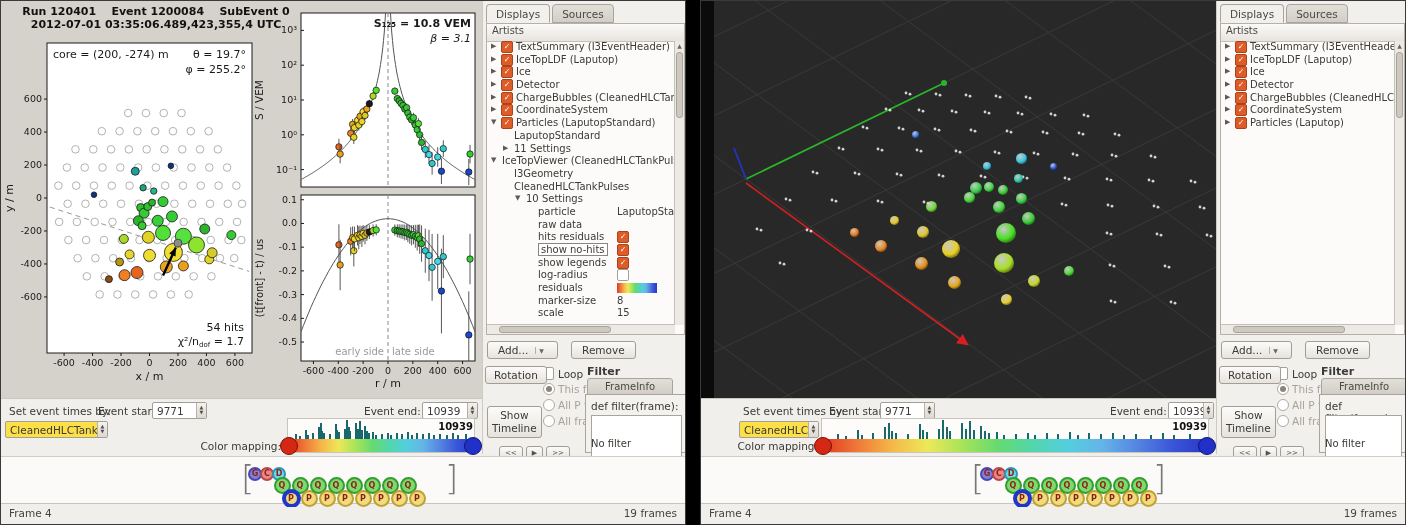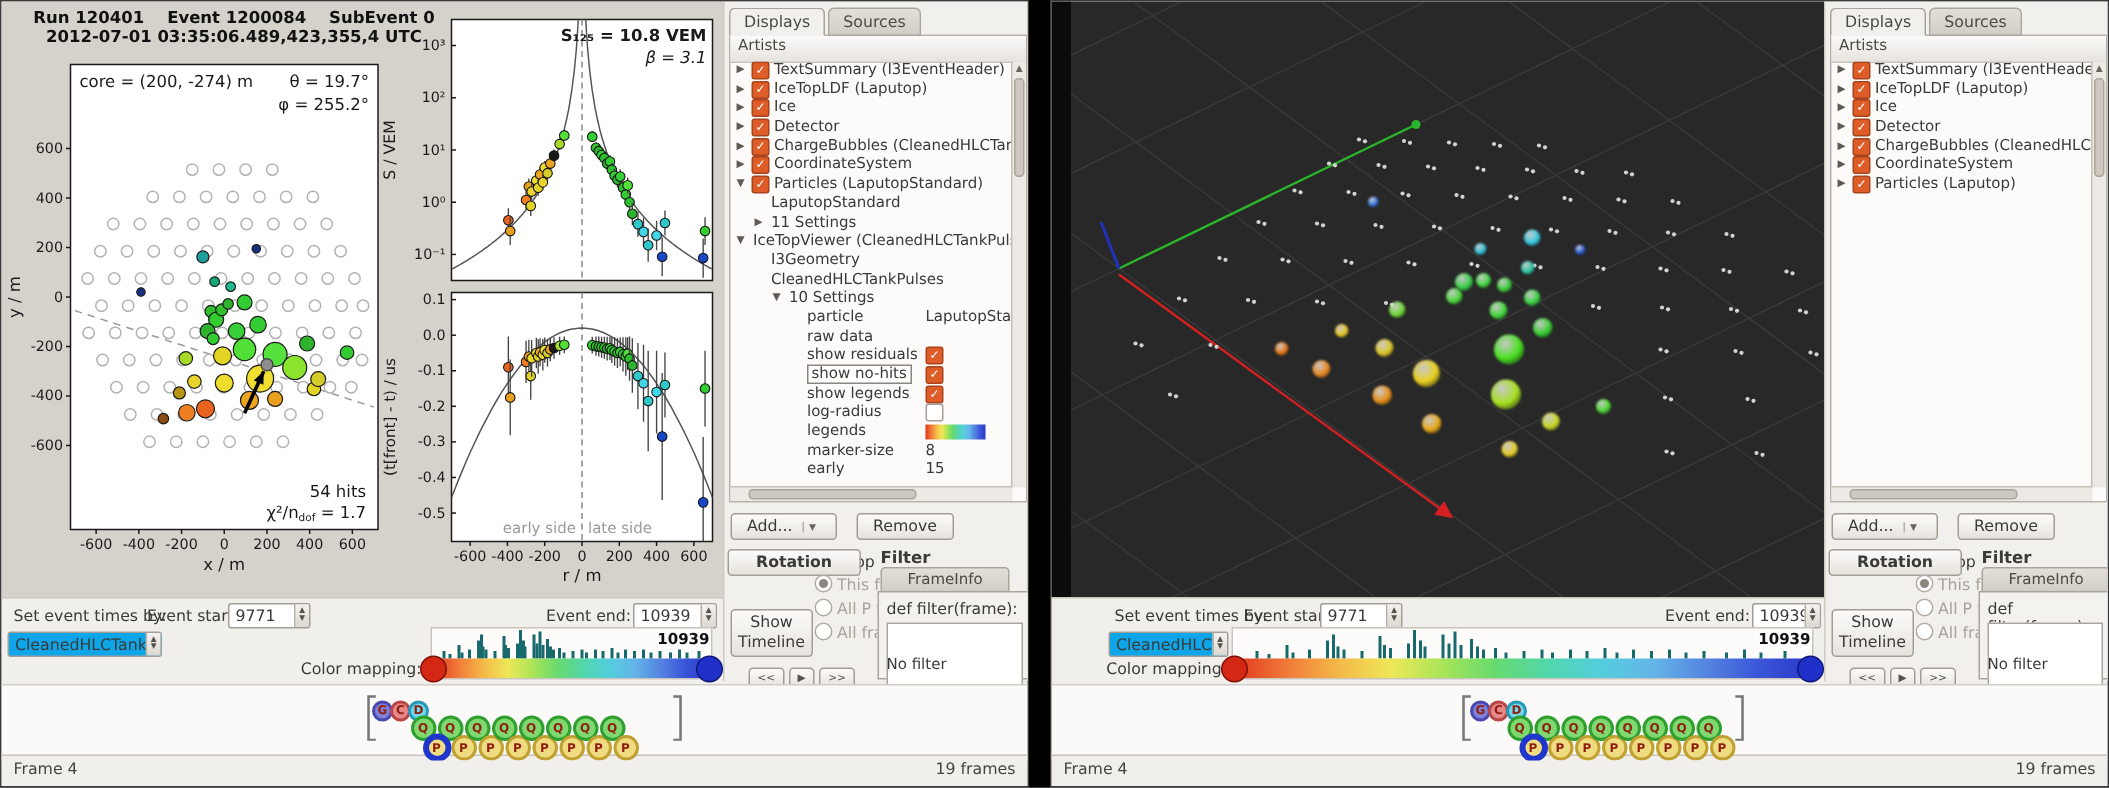--- a/index.html
+++ b/index.html
@@ -30,21 +30,21 @@
   .vsb .thumb{position:absolute;top:11px;left:1px;right:1px;height:64px;background:#cdc8c0;border:1px solid #aaa49b;border-radius:3px;}
   .hsb{position:absolute;left:0;right:9px;bottom:0;height:9px;background:#edeae5;border-top:1px solid #c5c0b8;}
   .hsb .thumb{position:absolute;left:12px;top:1px;bottom:1px;width:110px;background:#cdc8c0;border:1px solid #aaa49b;border-radius:3px;}
   .btnrow{position:absolute;top:338px;left:4px;}
   .ub{display:inline-block;background:linear-gradient(#fcfbf9,#e6e3de);border:1px solid #a29d95;border-radius:3px;padding:2px 10px;font-size:10.5px;color:#3b3a36;}
   .ub .dd{display:inline-block;border-left:1px solid #b5b0a8;padding:0 3px;margin-left:7px;font-size:6px;color:#6a665f;vertical-align:1px;}
   .transport{position:absolute;top:364px;left:0;right:0;bottom:0;font-size:10.5px;}
   .tchk{position:absolute;left:58px;top:2px;}
   .chkbox{display:inline-block;width:11px;height:11px;background:#fff;border:1px solid #a59f97;border-radius:2px;vertical-align:-2px;margin-right:4px;}
   .flabel{position:absolute;left:104px;top:0;font-weight:bold;font-size:11px;}
-  .rotbtn{position:absolute;left:2px;top:1px;padding:2px 18px;font-weight:bold;}
+  .rotbtn{position:absolute;left:2px;top:1px;padding:2px 8px;}
   .radio-col{position:absolute;left:60px;top:18px;color:#a8a29a;width:44px;}
   .radio-item{height:16px;white-space:nowrap;overflow:hidden;width:46px;}
   .rdo{display:inline-block;width:10px;height:10px;border-radius:50%;background:#fff;border:1px solid #b0aaa2;vertical-align:-2px;margin-right:3px;position:relative;}
   .rdo.on::after{content:"";position:absolute;left:2px;top:2px;width:6px;height:6px;border-radius:50%;background:#8a857d;}
   .stbtn{position:absolute;left:4px;top:41px;padding:2px 4px;text-align:center;line-height:13px;}
   .tpbtns{position:absolute;left:16px;top:80px;}
   .tpb{display:inline-block;background:linear-gradient(#fcfbf9,#e6e3de);border:1px solid #a29d95;border-radius:3px;font-size:7px;padding:2px 5px;margin-right:3px;color:#55524c;}
   .speedrow{position:absolute;left:2px;top:100px;}
   .slider{position:absolute;left:44px;top:1px;width:58px;height:11px;}
   .groove{position:absolute;left:0;right:0;top:5px;height:3px;background:#b8b3ab;border-radius:2px;}
@@ -59,21 +59,21 @@
   .ftxt{position:absolute;left:5px;top:20px;width:calc(100% - 16px);height:42px;border:1px solid #a9a49c;background:#fff;resize:none;}
   .fnof{position:absolute;left:5px;bottom:3px;font-size:10px;}
   
   .evbar{position:absolute;top:397px;height:58px;background:#f1efeb;border-top:1px solid #cbc6be;font-size:10.5px;}
   #win-left .evbar{left:0;width:481px;}
   #win-right .evbar{left:0;width:515px;}
   .evlbl{position:absolute;white-space:nowrap;}
   .spinbox{position:absolute;height:17px;background:#fff;border:1px solid #a39e96;border-radius:2px;box-sizing:border-box;}
   .spinbox .v{display:block;padding:2px 4px 0 4px;margin-right:10px;overflow:hidden;font-size:10.5px;}
   .spinbox .st{position:absolute;right:0;top:0;bottom:0;width:10px;border-left:1px solid #b5b0a8;background:linear-gradient(#f4f2ee,#dcd8d1);font-size:5px;line-height:5px;text-align:center;color:#55524c;padding-top:2px;box-sizing:border-box;}
-  .combo{position:absolute;height:17px;background:#0ea5e9;border:1px solid #a39e96;border-radius:2px;box-sizing:border-box;}
+  .combo{position:absolute;height:17px;background:#fde047;border:1px solid #a39e96;border-radius:2px;box-sizing:border-box;}
   .colorbar{position:absolute;top:19px;height:35px;background:#fdfcfb;border:1px solid #c8c3bb;box-sizing:border-box;}
   #win-left .colorbar{left:286px;width:188px;}
   #win-right .colorbar{left:120px;width:388px;}
   .cgrad{position:absolute;left:0;right:0;bottom:0;height:13px;}
   .cbars{position:absolute;left:0;right:0;top:0;bottom:13px;}
   .cbars div{position:absolute;bottom:0;width:2px;background:#17696b;}
   .knob{position:absolute;width:18px;height:18px;border-radius:50%;bottom:-3px;z-index:3;box-sizing:border-box;}
   .knob.l{left:-8px;}
   .knob.r{right:-8px;}
   .cmax{position:absolute;right:1px;top:2px;font-weight:bold;font-size:10px;color:#111;}
@@ -556,45 +556,45 @@
             <span class="albl" style="left: 39px;">10 Settings</span>
           </div>
           <div class="arow">
             <span class="albl" style="left: 51px;">particle</span>
             <span class="aval">LaputopSta</span>
           </div>
           <div class="arow">
             <span class="albl" style="left: 51px;">raw data</span>
           </div>
           <div class="arow">
-            <span class="albl" style="left: 51px;">show residuals</span>
+            <span class="albl" style="left: 51px;">hits residuals</span>
             <span class="cbx" style="left: 130px;">✓</span>
           </div>
           <div class="arow">
             <span class="albl boxed" style="left: 51px;">show no-hits</span>
             <span class="cbx" style="left: 130px;">✓</span>
           </div>
           <div class="arow">
             <span class="albl" style="left: 51px;">show legends</span>
             <span class="cbx" style="left: 130px;">✓</span>
           </div>
           <div class="arow">
             <span class="albl" style="left: 51px;">log-radius</span>
             <span class="cbx un" style="left: 130px;"></span>
           </div>
           <div class="arow">
-            <span class="albl" style="left: 51px;">legends</span>
+            <span class="albl" style="left: 51px;">residuals</span>
             <span class="gradsw" style="background: linear-gradient(to right, rgb(224, 56, 32), rgb(240, 120, 56), rgb(244, 184, 72), rgb(238, 232, 88), rgb(168, 228, 88), rgb(102, 218, 112), rgb(82, 214, 172), rgb(84, 206, 222), rgb(100, 180, 232), rgb(84, 132, 224), rgb(58, 85, 216), rgb(40, 56, 200));"></span>
           </div>
           <div class="arow">
             <span class="albl" style="left: 51px;">marker-size</span>
             <span class="aval">8</span>
           </div>
           <div class="arow">
-            <span class="albl" style="left: 51px;">early</span>
+            <span class="albl" style="left: 51px;">scale</span>
             <span class="aval">15</span>
           </div>
         </div>
       <div class="vsb">
           <div class="sbarrow">▲</div>
           <div class="thumb"></div>
         </div>
       <div class="hsb">
           <div class="thumb"></div>
         </div>

